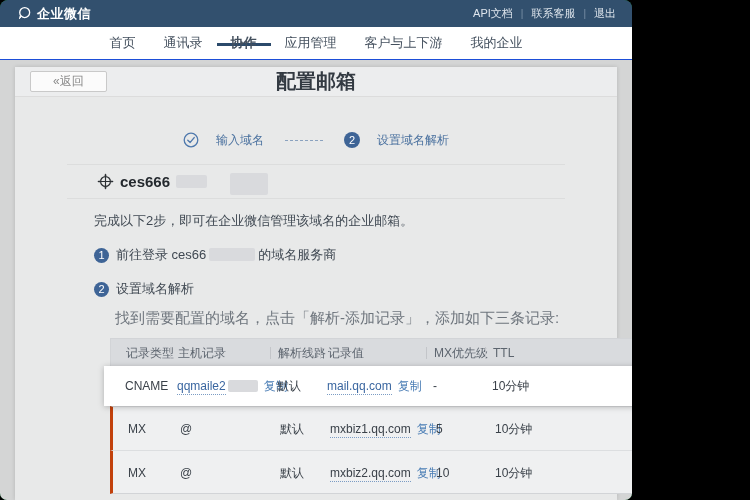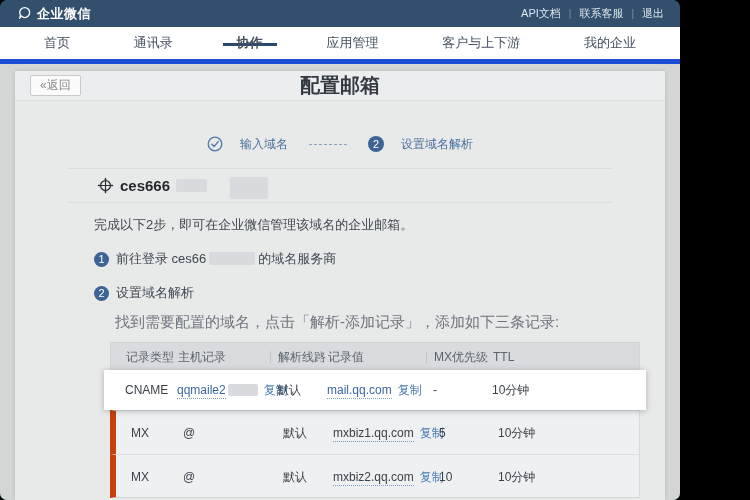--- a/index.html
+++ b/index.html
@@ -1,35 +1,35 @@
 <!DOCTYPE html>
 <html><head>
 <meta charset="utf-8">
 <style>
   * { margin:0; padding:0; box-sizing:border-box; }
   html,body { width:750px; height:500px; background:#000; font-family:"Liberation Sans","DejaVu Sans",sans-serif; }
-  .window { width:680px; height:500px; border-radius:8px 8px 7px 7px; overflow:hidden; display:flex; flex-direction:column; background:#15803d; }
+  .window { width:632px; height:500px; border-radius:8px 8px 7px 7px; overflow:hidden; display:flex; flex-direction:column; background:#15803d; }
 
   
   .topbar { height:27px; background:#32506e; display:flex; align-items:center; justify-content:space-between; padding:0 14px 0 17px; flex:0 0 auto; }
   .brand { display:flex; align-items:center; gap:5px; color:#fff; font-size:13px; font-weight:bold; letter-spacing:.5px; }
   .topbar-links { display:flex; align-items:center; font-size:11px; color:#dde4ec; }
   .topbar-links .tlink { cursor:pointer; padding:0 2px; }
   .topbar-sep { color:#7a91a8; margin:0 6px; font-size:10px; }
 
   
-  .navbar { height:26px; background:#ffffff; display:flex; justify-content:space-between; align-items:stretch; padding:16px 30px; flex:0 0 auto; border-bottom:5px solid #1d4ed8; }
+  .navbar { height:26px; background:#ffffff; display:flex; justify-content:center; align-items:stretch; padding:16px 30px; flex:0 0 auto; border-bottom:1px solid #1d4ed8; }
   .navtab { font-size:13px; color:#44505e; display:flex; align-items:center; padding:0 14px; cursor:pointer; border-bottom:3px solid transparent; }
   .navtab.active { border-bottom-color:#2b4a6b; font-weight:bold; }
 
   
   .page { flex:1 1 auto; background:#d4d5d5; padding:7px 15px 0 15px; overflow:hidden; }
   .card { background:#e8e9e9; height:100%; box-shadow:0 0 4px rgba(0,0,0,.15); }
   .card-header { height:30px; background:#ecedee; border-bottom:1px solid #dcdcdc; position:relative; display:flex; align-items:center; justify-content:center; }
-  .back-btn { position:absolute; left:15px; top:4px; height:21px; padding:0 9px; background:#fbfbfb; border:1px solid #c9c9c9; border-radius:2px; font-size:12px; color:#8a8a8a; line-height:19px; cursor:pointer; }
+  .back-btn { position:absolute; left:15px; top:4px; height:21px; padding:0 22px; background:#fbfbfb; border:1px solid #c9c9c9; border-radius:2px; font-size:12px; color:#8a8a8a; line-height:19px; cursor:pointer; }
   .card-title { font-size:20px; font-weight:bold; color:#333a42; }
 
   .card-body { position:relative; padding:0 52px; }
 
   
   .steps { display:flex; align-items:center; justify-content:center; margin-top:35px; height:16px; gap:17px; }
   .step-label { font-size:12px; color:#4a719f; }
   .step-dash { width:38px; height:0; border-top:1px dashed #8aa2bf; margin:0 4px; }
   .step-badge { width:16px; height:16px; border-radius:50%; background:#3e6496; color:#fff; font-size:11px; line-height:16px; text-align:center; }
   .check-icon { width:16px; height:16px; display:block; }
@@ -51,21 +51,21 @@
   .step-text { font-size:13px; color:#3f4852; }
   .inline-redact { width:46px; height:13px; vertical-align:-2px; margin:0 3px; }
 
   .instruction { margin:11px 0 0 48px; font-size:15px; color:#6e757d; }
 
   
   .dns-table { margin:10px 0 0 43px; width:530px; position:relative; }
   .t-head { display:grid; grid-template-columns:52px 100px 50px 106px 59px 1fr; background:#d9dbde; height:28px; line-height:28px; padding-left:15px; font-size:12px; color:#5c646e; border:1px solid #d2d4d7; border-bottom:none; }
   .t-head > div { position:relative; }
   .t-head > div + div::before { content:""; position:absolute; left:-8px; top:8px; height:12px; width:1px; background:#c3c5c9; }
-  .t-row { display:grid; grid-template-columns:52px 100px 50px 106px 59px 1fr; height:44px; line-height:44px; padding-left:15px; font-size:12px; color:#3a4149; background:#eff0f1; border-left:6px solid #c2410c; border-right:1px solid #d8dadc; }
+  .t-row { display:grid; grid-template-columns:52px 100px 50px 106px 59px 1fr; height:44px; line-height:44px; padding-left:15px; font-size:12px; color:#3a4149; background:#eff0f1; border-left:3px solid #c2410c; border-right:1px solid #d8dadc; }
   .t-row.last { border-bottom:1px solid #d2d4d7; }
   .t-row + .t-row { border-top:1px solid #dcdee0; }
   .t-row.highlight { background:#ffffff; height:40px; line-height:40px; margin:0 -6px; padding-left:21px; border:none; box-shadow:0 1px 6px rgba(0,0,0,.25); position:relative; z-index:1; }
   .dotted { color:#3a4149; border-bottom:1px dotted #7b9cc4; padding-bottom:1px; }
   .dotted.blue { color:#3a66a0; }
   .copy-link { color:#4a7db5; cursor:pointer; margin-left:6px; text-decoration:none; }
   .host-redact { width:30px; height:12px; vertical-align:-2px; margin-left:2px; }
   .cell { white-space:nowrap; }
 
   .footer-note { margin:15px 0 0 48px; font-size:13px; color:#3f4852; }

